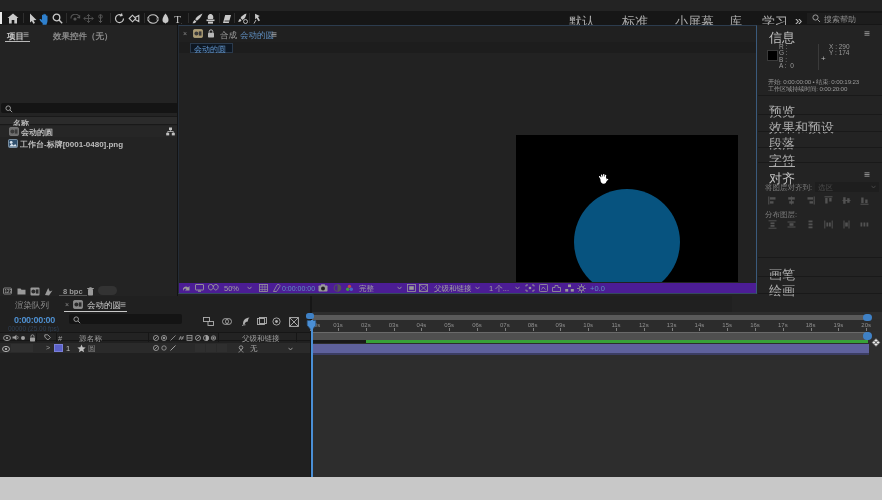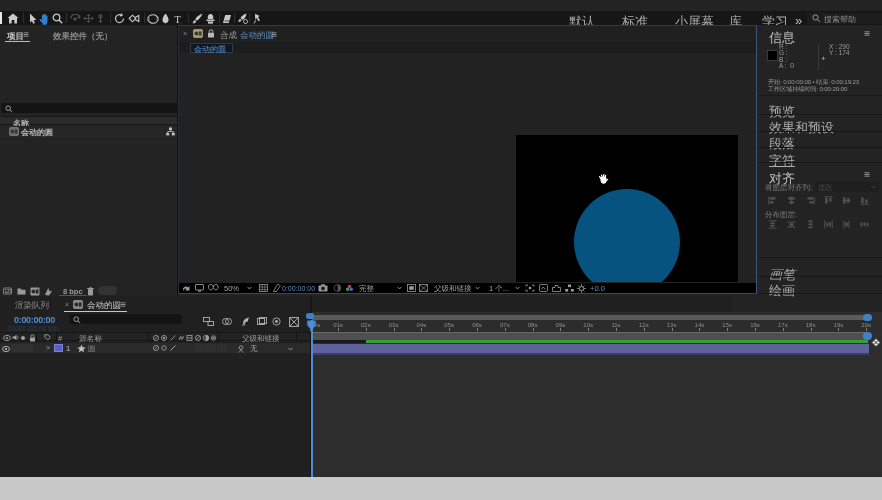--- a/index.html
+++ b/index.html
@@ -167,20 +167,28 @@
         </svg>
       <span class="abs" style="left:21px;top:1px;font-size:8px;color:#bdbdbd;">会动的圆</span>
       <svg class="abs" style="left:166px;top:1px;" width="9" height="9" viewBox="0 0 9 9">
           <rect x="3" y="0.5" width="3" height="2.6" fill="#c2c2c2"></rect>
           <rect x="0.2" y="5.8" width="3" height="2.6" fill="#c2c2c2"></rect>
           <rect x="5.8" y="5.8" width="3" height="2.6" fill="#c2c2c2"></rect>
           <path d="M4.5 3.2 V4.5 M1.7 5.8 V4.5 H7.3 V5.8" stroke="#c2c2c2" stroke-width="0.8" fill="none"></path>
         </svg>
     </div>
 
+    <div class="abs" style="left:0;top:113px;width:177px;height:11px;">
+      <svg class="abs" style="left:8px;top:1px;" width="10" height="9" viewBox="0 0 10 9">
+          <rect x="0.5" y="0.5" width="9" height="8" rx="1" fill="#30506e" stroke="#9ab0c4" stroke-width="0.7"></rect>
+          <circle cx="3.2" cy="3.4" r="1.4" fill="#d8e4ee"></circle>
+          <path d="M1 7.5 L3.8 4.8 L5.6 6.6 L7.2 5 L9 7.5 Z" fill="#d8e4ee"></path>
+        </svg>
+      <span class="abs" style="left:20px;top:1px;font-size:8px;color:#bdbdbd;">工作台-标牌[0001-0480].png</span>
+    </div>
 
     <div class="abs" style="left:0;top:261px;width:203px;height:10px;">
       <svg class="abs" style="left:3px;top:1px;" width="9" height="8" viewBox="0 0 9 8">
           <rect x="0.5" y="1" width="8" height="6" rx="1" fill="none" stroke="#9a9a9a" stroke-width="0.8"></rect>
           <text x="1.4" y="5.8" font-size="4.5" fill="#9a9a9a" font-family="Liberation Sans">127</text>
         </svg>
       <svg class="abs" style="left:17px;top:1px;" width="9" height="8" viewBox="0 0 9 8">
           <path d="M0.5 1.5 h3 l1 1.2 h4 v4.8 h-8 Z" fill="#9a9a9a"></path>
         </svg>
       <svg class="abs" style="left:30px;top:0.5px;" width="10" height="9" viewBox="0 0 10 9">
@@ -242,21 +250,21 @@
             <line x1="3.3" y1="7.2" x2="1.6" y2="4.6"></line>
             <line x1="4.5" y1="6.6" x2="3.6" y2="3.2"></line>
             <line x1="5.8" y1="6.4" x2="5.7" y2="2.6"></line>
             <line x1="7" y1="6.8" x2="7.6" y2="3.4"></line>
             <line x1="8" y1="8.6" x2="9.6" y2="7.4"></line>
           </g>
           <ellipse cx="5.7" cy="10" rx="2.2" ry="1.6" fill="#fff"></ellipse>
         </svg>
     </div>
 
-    <div class="abs" style="left:0;top:257px;width:577px;height:10px;background:#000000;font-size:7.5px;color:#a2a2a2;text-align:right;">
+    <div class="abs" style="left:0;top:257px;width:577px;height:10px;background:#4c1d95;font-size:7.5px;color:#a2a2a2;text-align:right;">
       <svg class="abs" style="left:3px;top:1px;" width="9" height="8" viewBox="0 0 9 8">
           <path d="M1 6.5 a3 3 0 0 1 5-3 l1.5-1.5 v4.5 h-4.5 l1.5-1.5 a1.8 1.8 0 0 0-3 1.5 Z" fill="#9a9a9a"></path>
         </svg>
       <svg class="abs" style="left:16px;top:1px;" width="9" height="8" viewBox="0 0 9 8">
           <rect x="0.5" y="0.5" width="8" height="5.5" rx="0.5" fill="none" stroke="#9a9a9a" stroke-width="0.9"></rect>
           <rect x="3" y="6.5" width="3" height="1.2" fill="#9a9a9a"></rect>
         </svg>
       <svg class="abs" style="left:29px;top:1px;" width="11" height="8" viewBox="0 0 11 8">
           <path d="M0.5 2 a2.4 2.4 0 0 1 4.5 0 l0.3 1 0.3-1 a2.4 2.4 0 0 1 4.5 0 c0.4 1.5-0.6 4-2.4 4 c-1.2 0-2-1.6-2.4-2.6 C4.9 4.4 4.1 6 2.9 6 C1.1 6 0.1 3.5 0.5 2 Z" fill="none" stroke="#9a9a9a" stroke-width="0.9"></path>
         </svg>
@@ -443,21 +451,21 @@
           <line x1="7" y1="0.5" x2="7" y2="8.5" stroke="#525252" stroke-width="1"></line>
           <rect x="3.2" y="2.5" width="2.6" height="4" fill="#525252"></rect>
         </svg>
       <svg class="abs" style="left:102px;top:0;" width="9" height="9" viewBox="0 0 9 9">
           <rect x="0.5" y="2.5" width="1.8" height="4" fill="#525252"></rect>
           <rect x="3.5" y="2.5" width="1.8" height="4" fill="#525252"></rect>
           <rect x="6.5" y="2.5" width="1.8" height="4" fill="#525252"></rect>
         </svg>
     </div>
     <div class="sep" style="top:232px;"></div>
-    <span class="sechead" style="top:241px;font-style:italic;">画笔</span>
+    <span class="sechead" style="top:241px;">画笔</span>
     <div class="sep" style="top:251px;"></div>
     <span class="sechead" style="top:257px;">绘画</span>
     <div class="sep" style="top:268px;"></div>
   </div>
   <div id="timeline">
     <div id="tl-right"></div>
 
     <span class="abs" style="left:15px;top:4px;font-size:8.5px;color:#8f8f8f;">渲染队列</span>
     <span class="abs" style="left:65px;top:4.5px;font-size:7px;color:#888;">×</span>
     <svg class="abs" style="left:73px;top:3.5px;" width="10" height="9" viewBox="0 0 10 9">

